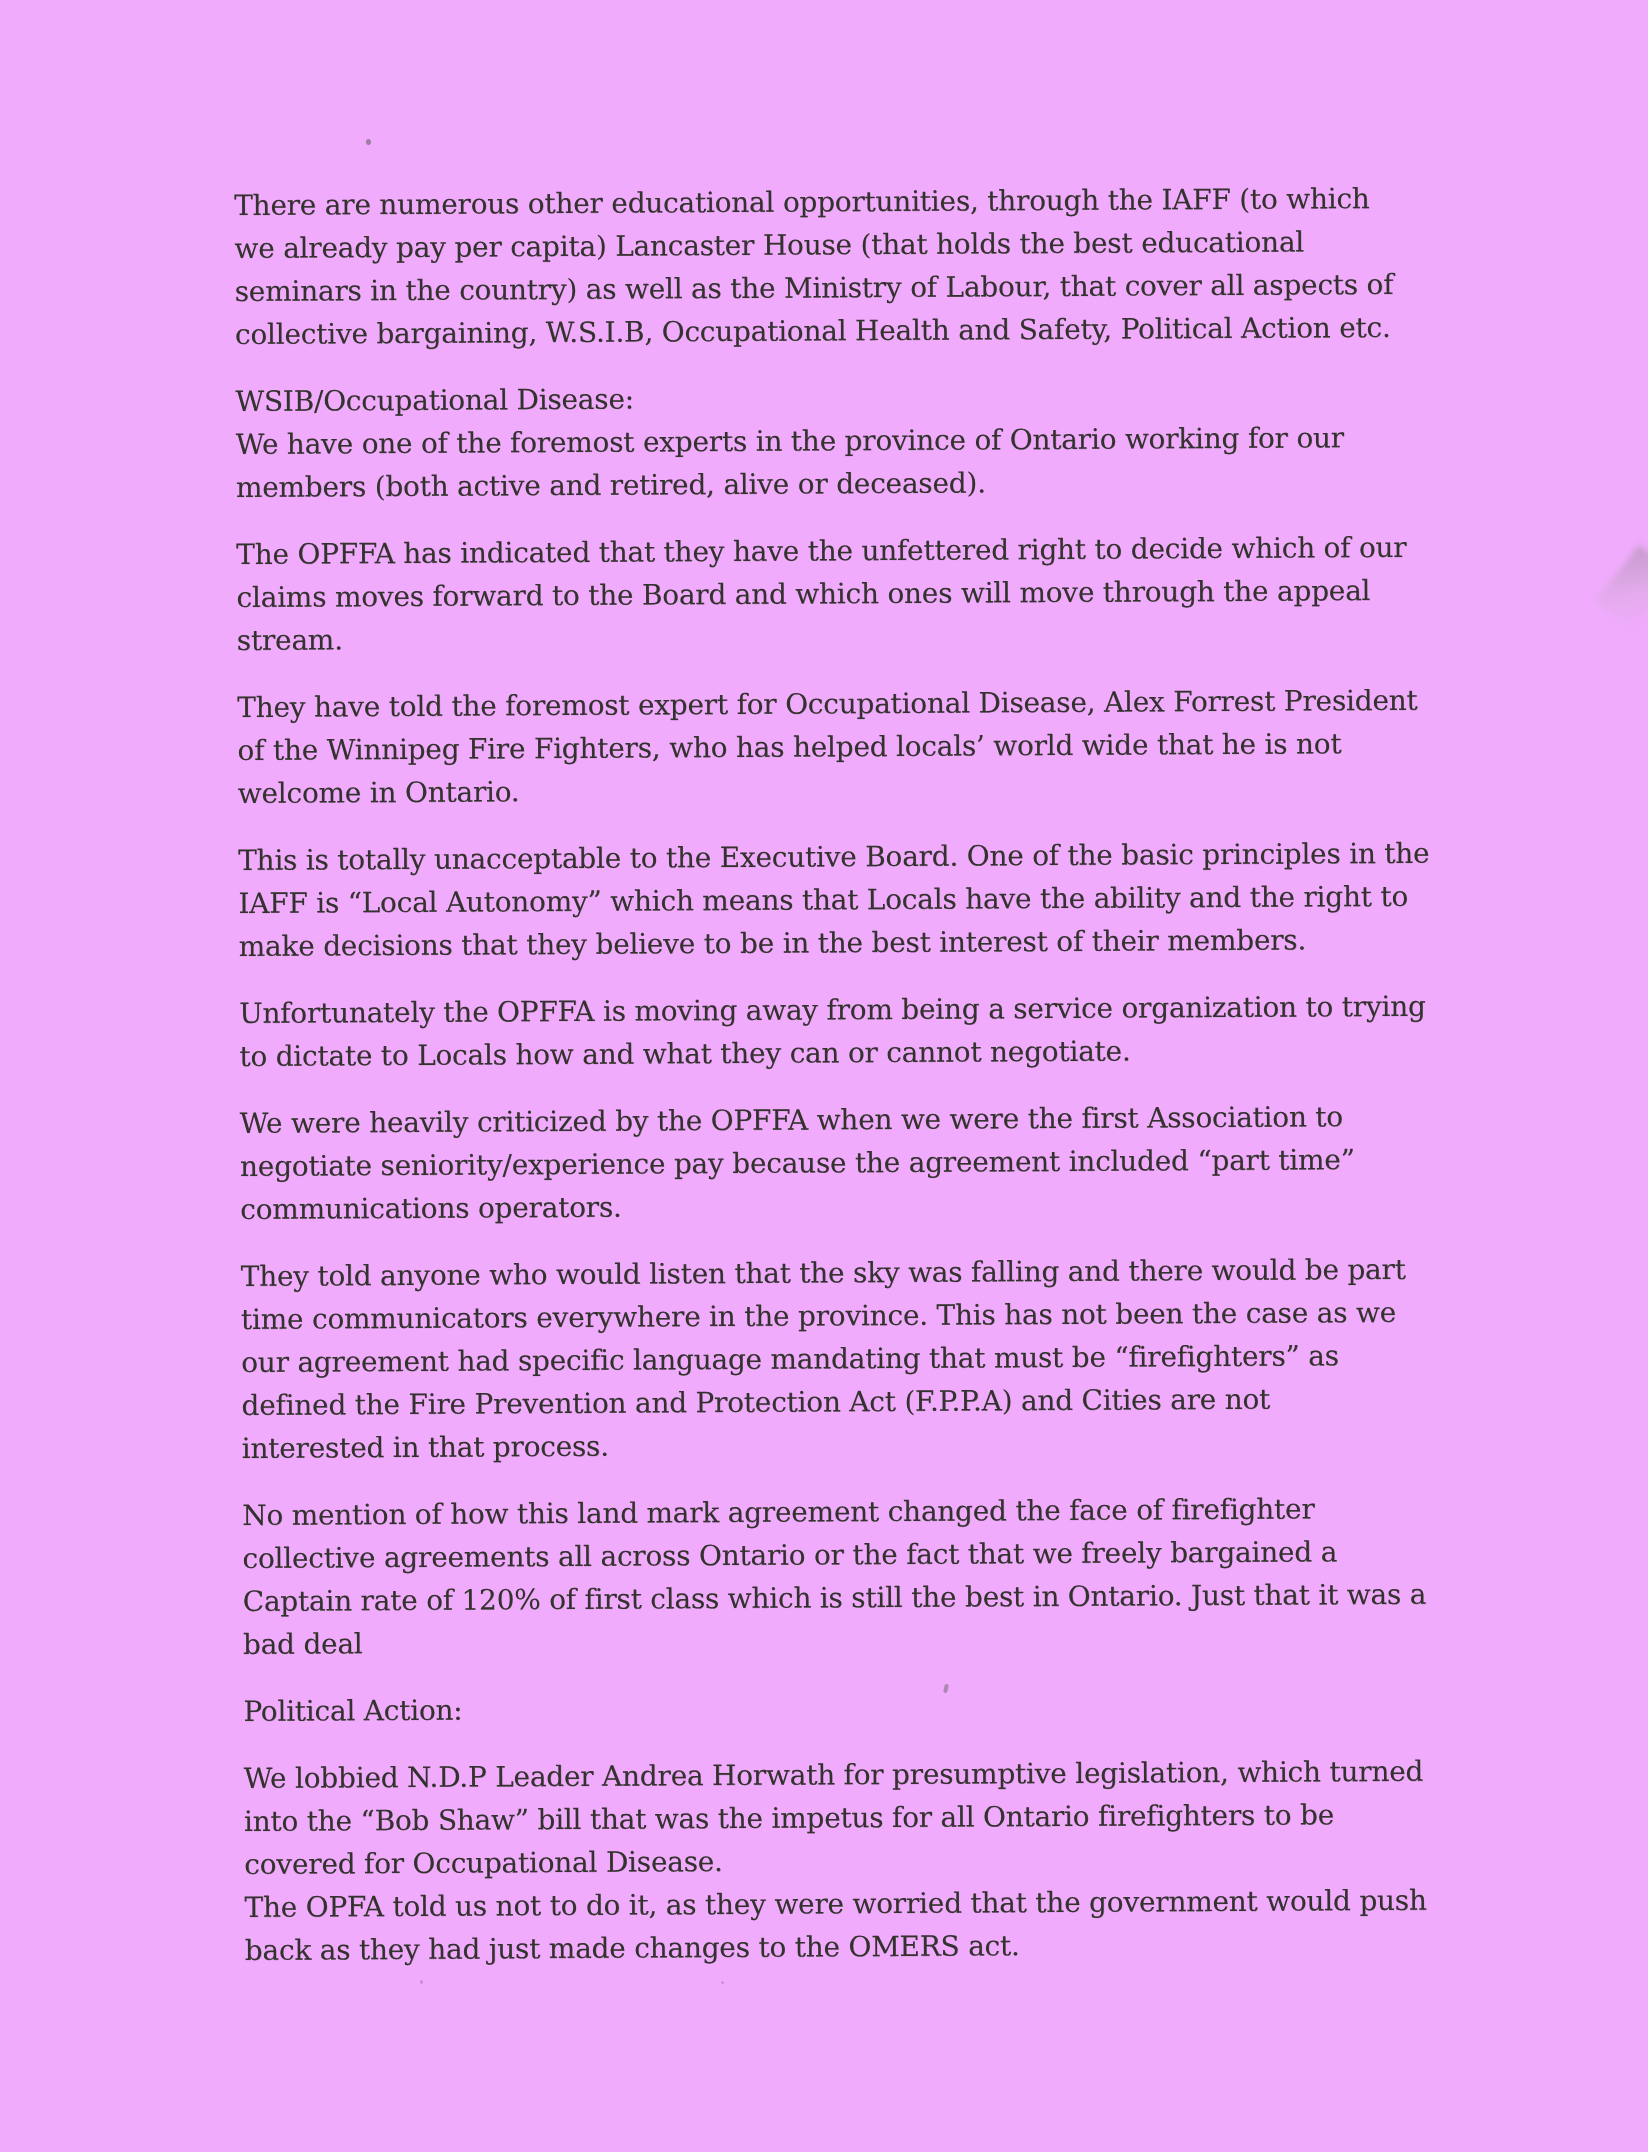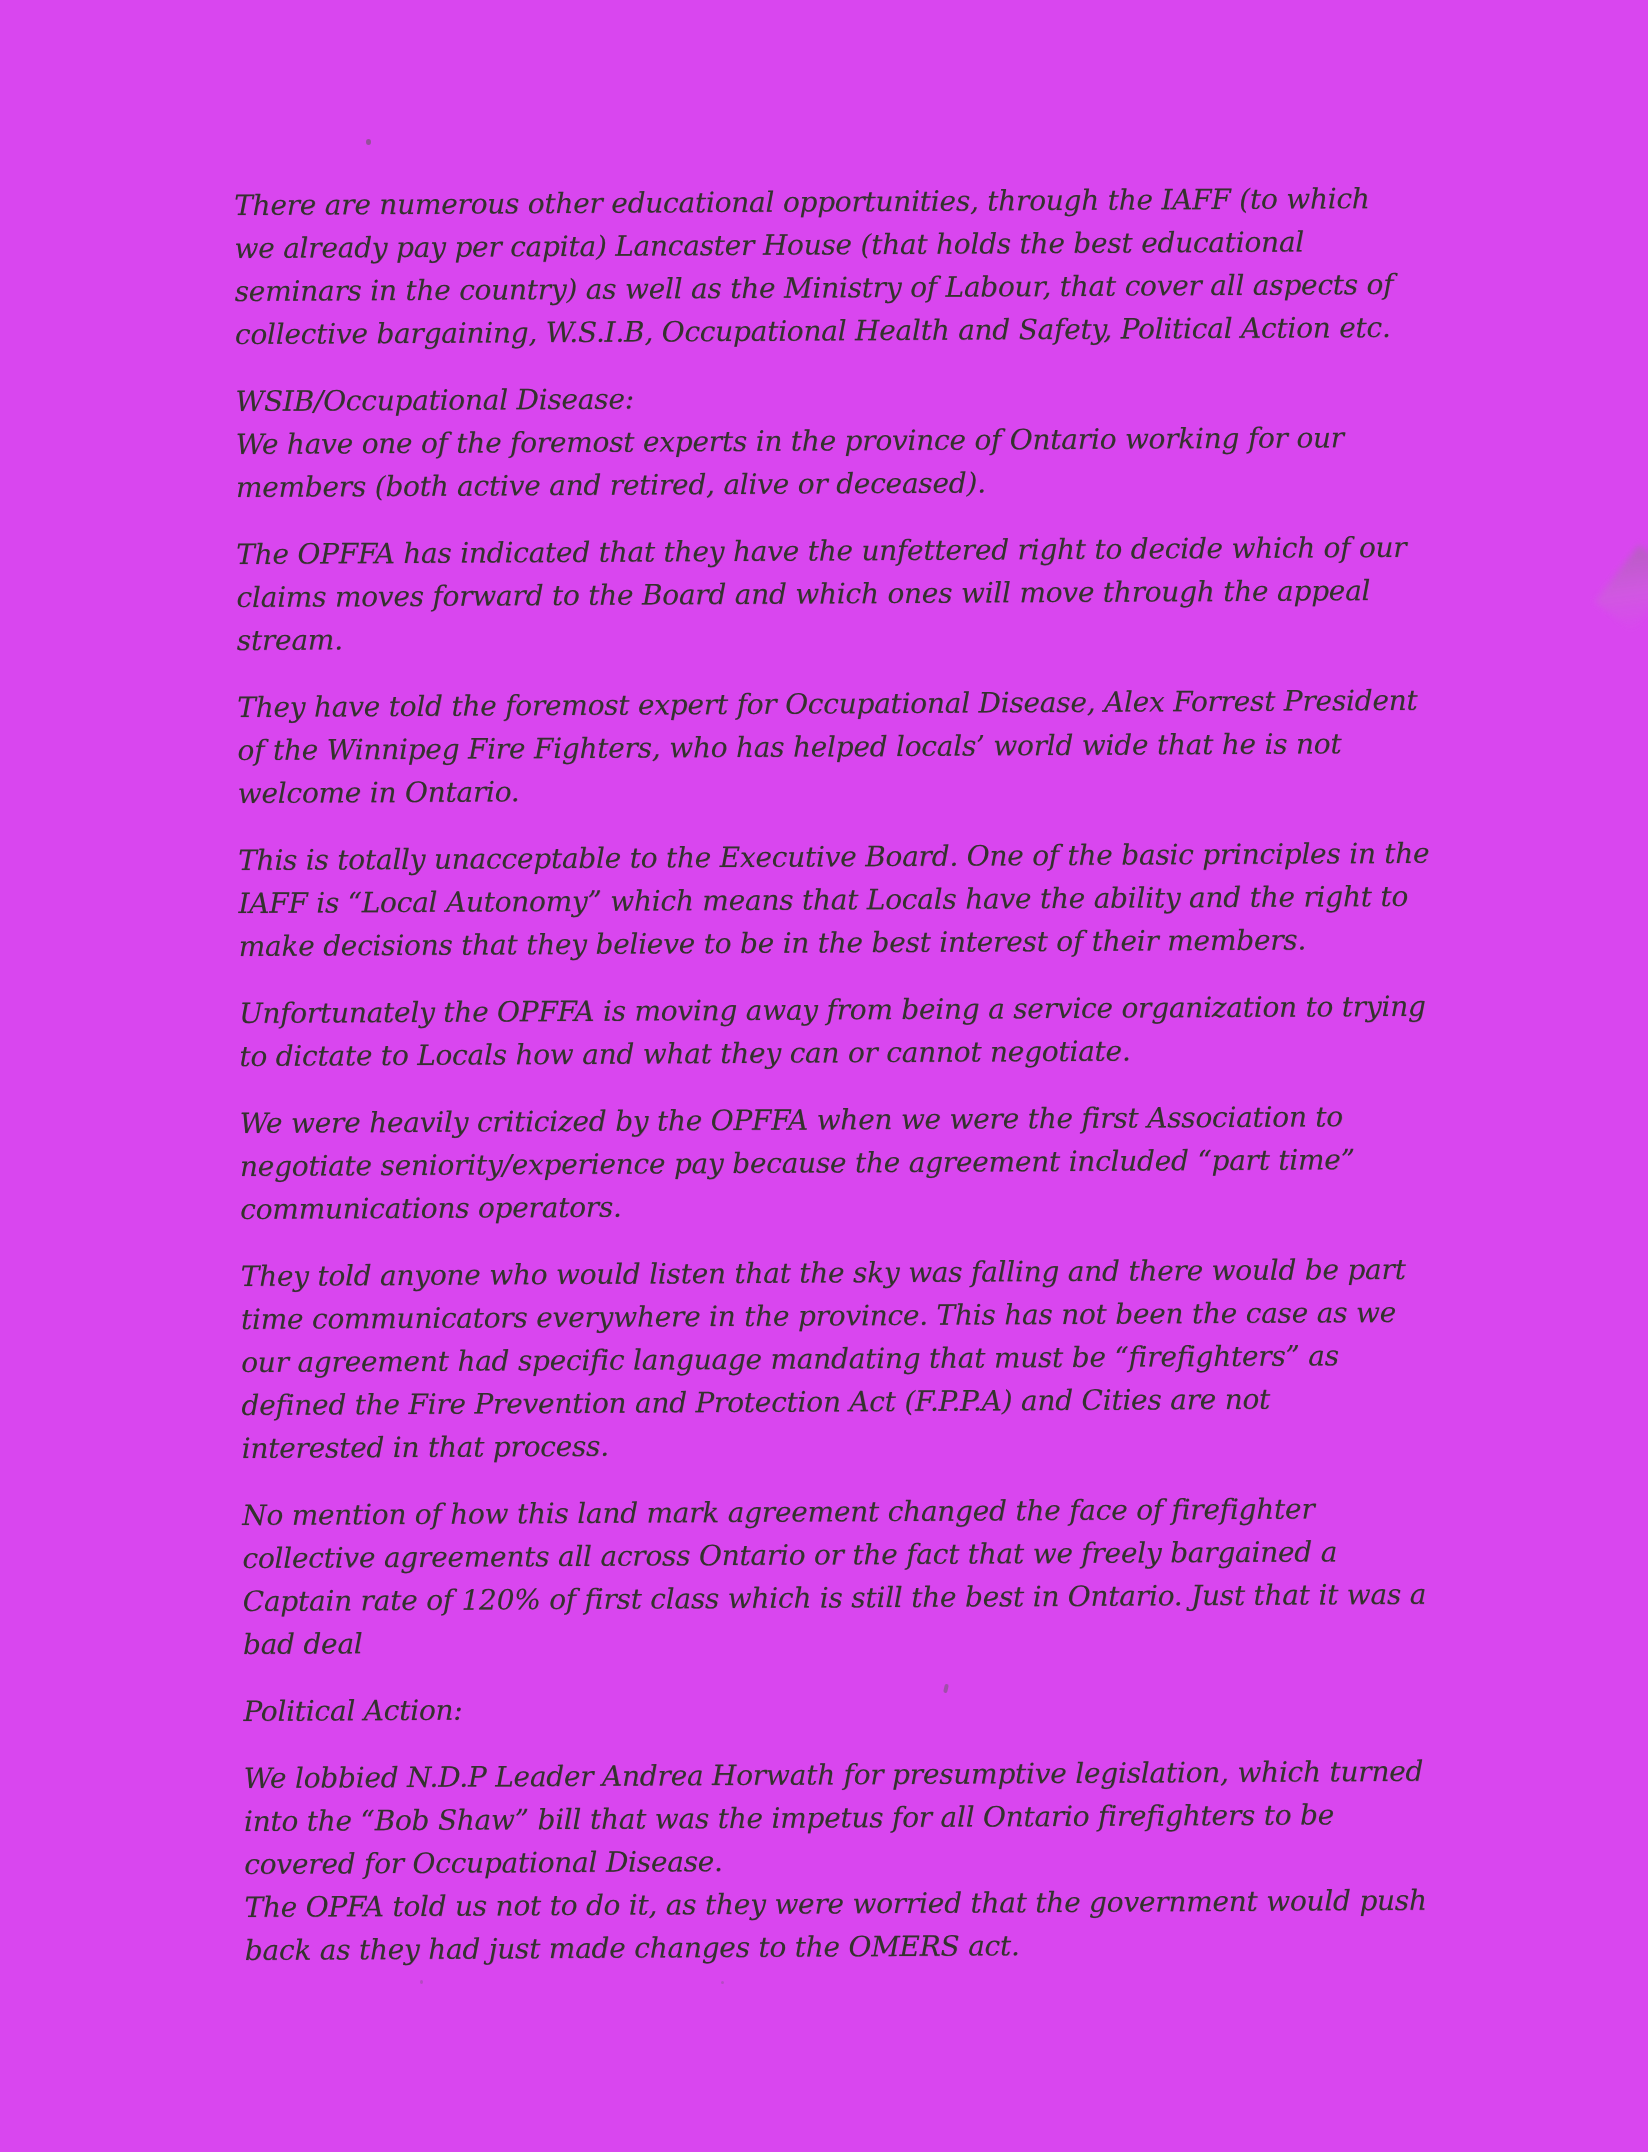--- a/index.html
+++ b/index.html
@@ -10,22 +10,21 @@
   body {
     width: 1648px;
     height: 2152px;
     position: relative;
     overflow: hidden;
     font-family: "DejaVu Serif", serif;
   }
   .page {
     position: absolute;
     inset: 0;
-    background: #d946ef;
-    font-style: italic;
+    background: #f0abfc;
   }
   
   .doc {
     position: absolute;
     left: 234px;
     top: 184px;
     width: 1310px;
     color: #34322e;
     font-size: 28px;
     line-height: 43px;

